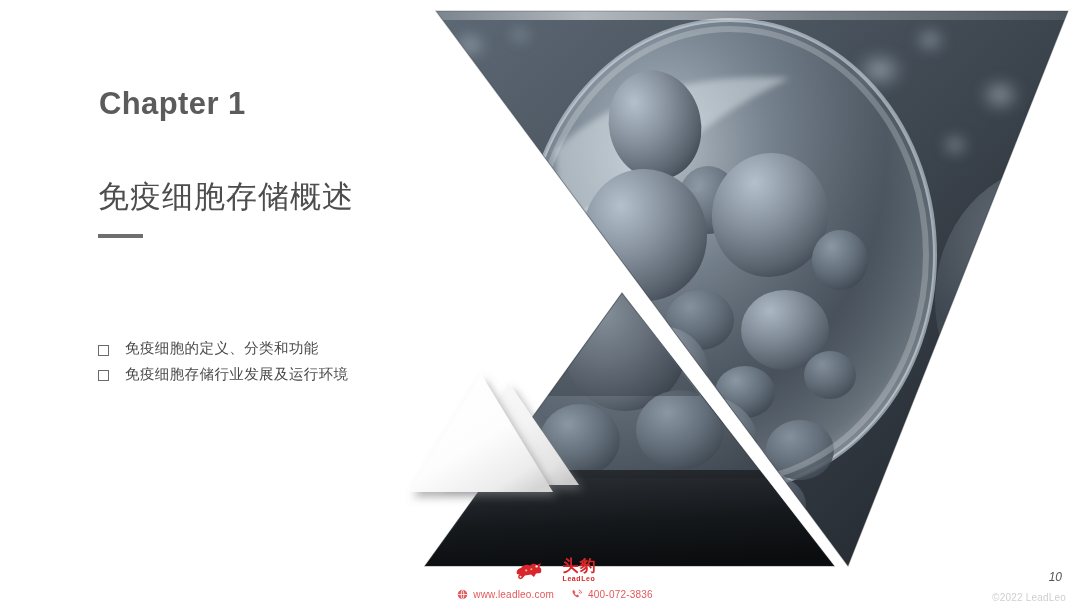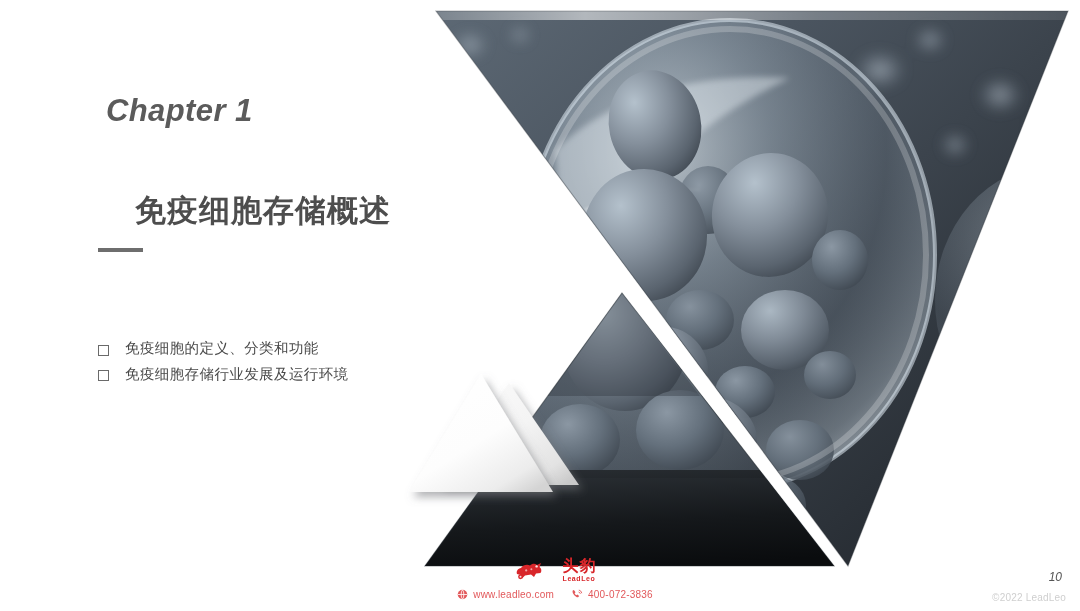--- a/index.html
+++ b/index.html
@@ -32,33 +32,31 @@
     left: 98px;
     top: 86px;
     width: 330px;
   }
   #chapter-label {
     font-size: 31px;
     font-weight: bold;
     color: #5b5b5b;
     letter-spacing: 0.4px;
     line-height: 1.1;
-    margin: 8px;
-    font-style: italic;
+    margin: 1px;
   }
   #slide-title {
     font-size: 31px;
-    font-weight: bold;
+    font-weight: normal;
     color: #4d4d4d;
     letter-spacing: 1px;
     line-height: 1.15;
     margin: 0;
     padding-top: 57px;
     white-space: nowrap;
-    text-align: center;
   }
   #title-rule {
     width: 45px;
     height: 4px;
     background: #6e6e6e;
     margin-top: 19px;
   }
 
   #bullet-list {
     position: absolute;

